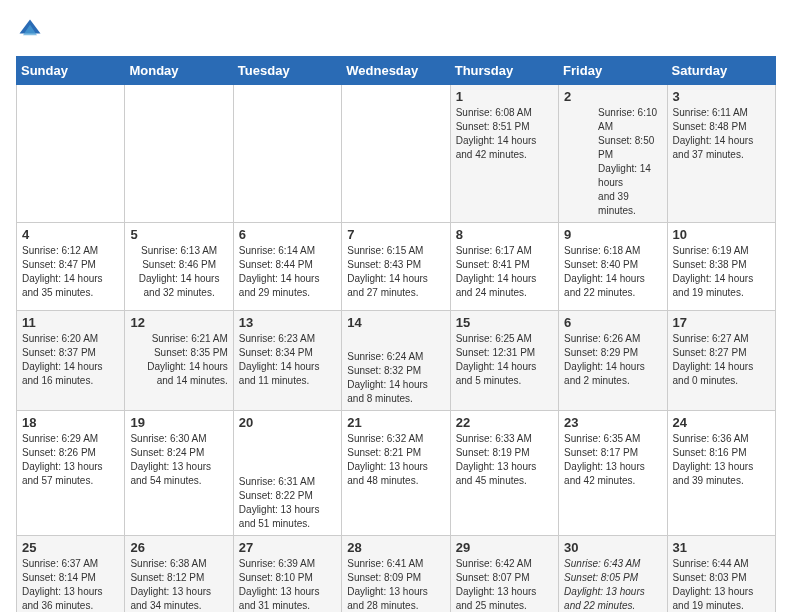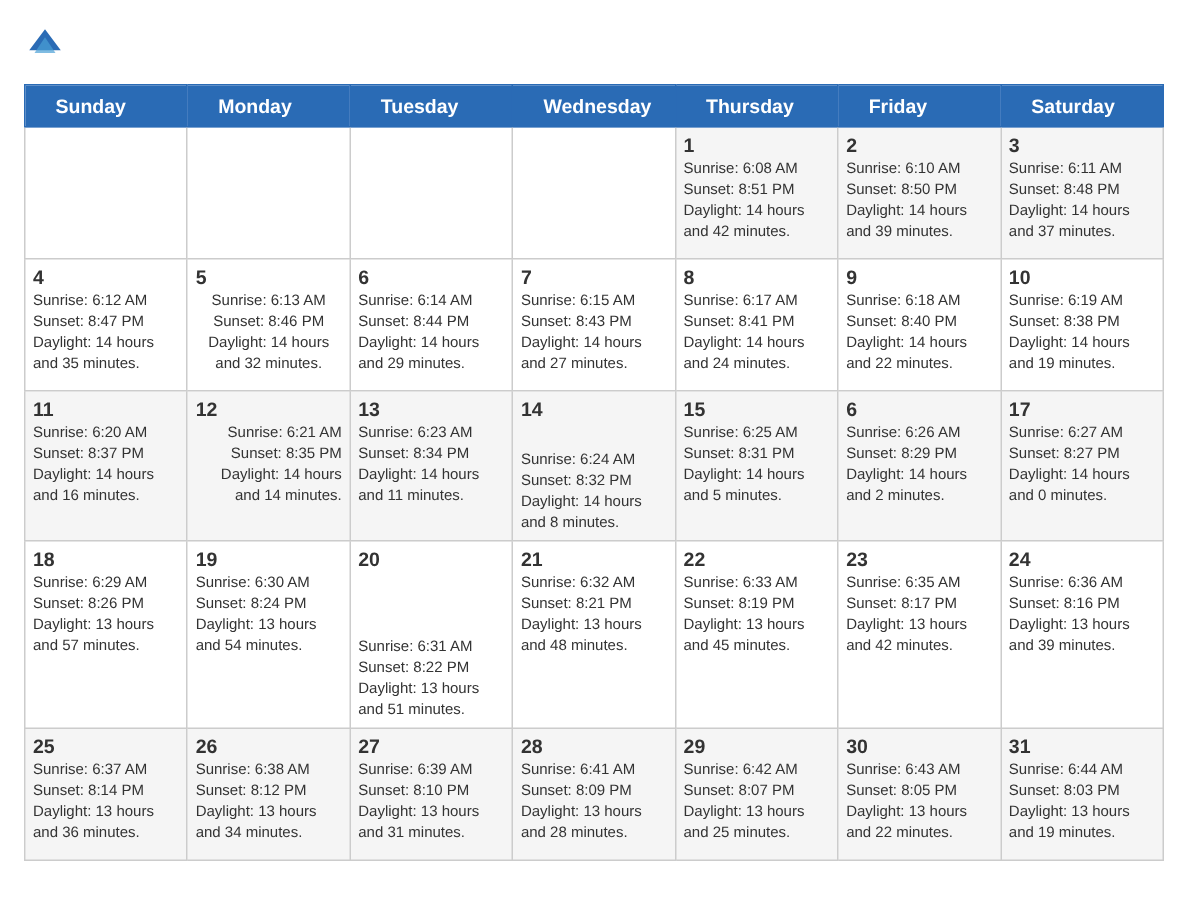--- a/index.html
+++ b/index.html
@@ -46,21 +46,21 @@
     }
     table {
       width: 100%;
       border-collapse: collapse;
       table-layout: fixed;
     }
     thead tr th {
       background-color: #2a6bb5;
       color: #fff;
       font-size: 13px;
-      padding: 6px 20px;
+      padding: 6px 4px;
       text-align: left;
       border: 1px solid #2a6bb5;
       margin-left: 44px;
     }
     tbody tr td {
       vertical-align: top;
       border: 1px solid #ccc;
       padding: 4px 5px;
       font-size: 10.5px;
       color: #333;
@@ -124,21 +124,21 @@
         <td class="empty-cell"></td>
         <td>
           <div class="day-number">1</div>
           <div class="day-info" style="white-space: pre-line;">Sunrise: 6:08 AM
 Sunset: 8:51 PM
 Daylight: 14 hours
 and 42 minutes.</div>
         </td>
         <td>
           <div class="day-number">2</div>
-          <div class="day-info" style="white-space: pre-line;">Sunrise: 6:10 AM
+          <div class="day-info" style="white-space: pre-line; margin-left: 34px;">Sunrise: 6:10 AM
 Sunset: 8:50 PM
 Daylight: 14 hours
 and 39 minutes.</div>
         </td>
         <td>
           <div class="day-number">3</div>
           <div class="day-info" style="white-space: pre-line;">Sunrise: 6:11 AM
 Sunset: 8:48 PM
 Daylight: 14 hours
 and 37 minutes.</div>
@@ -220,21 +220,21 @@
         <td>
           <div class="day-number">14</div>
           <div class="day-info" style="white-space: pre-line; margin-top: 20px;">Sunrise: 6:24 AM
 Sunset: 8:32 PM
 Daylight: 14 hours
 and 8 minutes.</div>
         </td>
         <td>
           <div class="day-number">15</div>
           <div class="day-info" style="white-space: pre-line;">Sunrise: 6:25 AM
-Sunset: 8:31 PM
+Sunset: 12:31 PM
 Daylight: 14 hours
 and 5 minutes.</div>
         </td>
         <td>
           <div class="day-number">6</div>
           <div class="day-info" style="white-space: pre-line;">Sunrise: 6:26 AM
 Sunset: 8:29 PM
 Daylight: 14 hours
 and 2 minutes.</div>
         </td>
@@ -328,21 +328,21 @@
         </td>
         <td>
           <div class="day-number">29</div>
           <div class="day-info" style="white-space: pre-line;">Sunrise: 6:42 AM
 Sunset: 8:07 PM
 Daylight: 13 hours
 and 25 minutes.</div>
         </td>
         <td>
           <div class="day-number">30</div>
-          <div class="day-info" style="white-space: pre-line;">Sunrise: 6:43 AM
+          <div class="day-info" style="white-space: pre-line; font-style: italic;">Sunrise: 6:43 AM
 Sunset: 8:05 PM
 Daylight: 13 hours
 and 22 minutes.</div>
         </td>
         <td>
           <div class="day-number">31</div>
           <div class="day-info" style="white-space: pre-line;">Sunrise: 6:44 AM
 Sunset: 8:03 PM
 Daylight: 13 hours
 and 19 minutes.</div>

